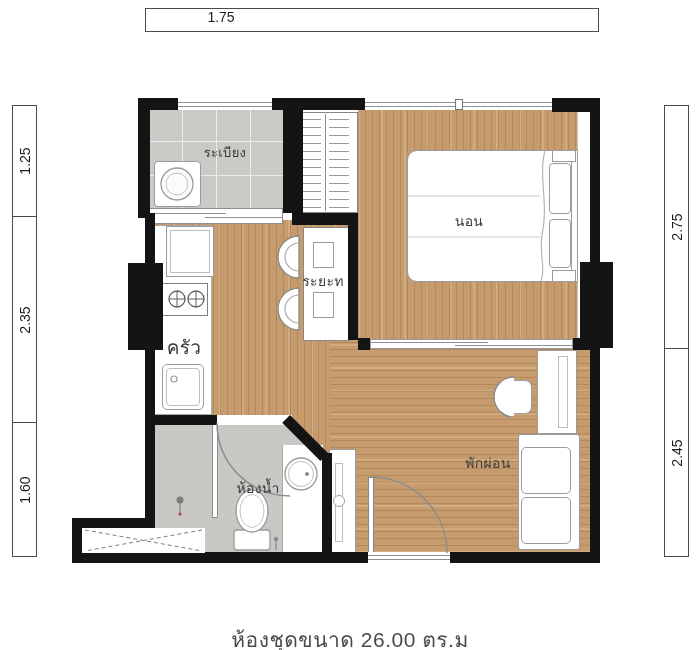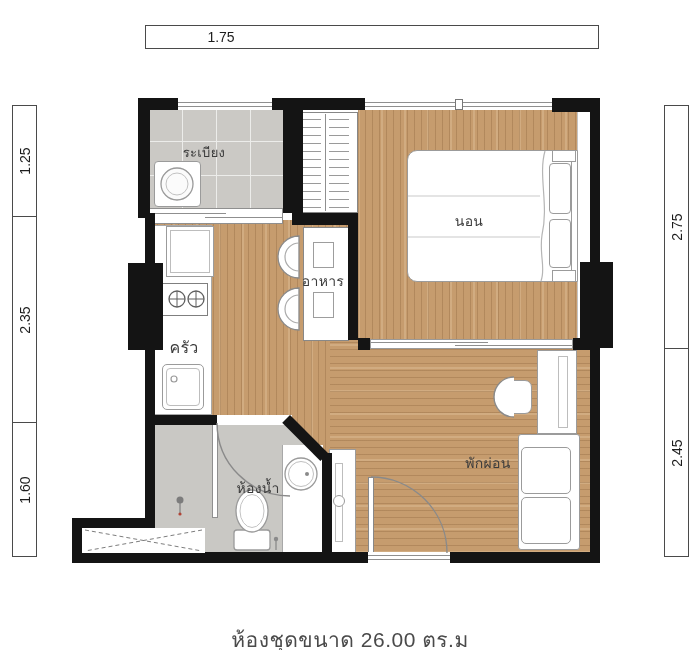--- a/index.html
+++ b/index.html
@@ -40,21 +40,21 @@
            font-size:21px;color:#4a4a4a;letter-spacing:.5px;margin-top:40px;}
   .footnote{position:absolute;left:27px;top:621px;font-size:11px;color:#8f8f8f;}
   .hangers{position:absolute;background-image:repeating-linear-gradient(0deg,#9a9a9a 0 1px,rgba(0,0,0,0) 1px 8px);}
   svg{position:absolute;left:0;top:0;pointer-events:none;}
 </style>
 </head>
 <body>
 
 <div class="stage">
 
-  <div class="dimbar h" style="left:145px;top:25px;width:452px;height:22px;">
+  <div class="dimbar h" style="left:145px;top:8px;width:452px;height:22px;flex-direction:column;">
     <div class="dimcell" style="width:150px;">1.75</div>
   </div>
   <div class="dimbar v" style="left:12px;top:105px;width:23px;height:450px;">
     <div class="dimcell" style="height:110px;">
         <span>1.25</span>
       </div>
     <div class="dimcell" style="height:205px;">
         <span>2.35</span>
       </div>
     <div class="dimcell" style="flex:1;">
@@ -199,21 +199,21 @@
 
     <path d="M180,499 V514" stroke="#8a8a8a" stroke-width="1.4"></path>
     <circle cx="180" cy="500" r="3.5" fill="#7c7c7c"></circle>
     <circle cx="180" cy="514" r="1.6" fill="#b04436"></circle>
     <path d="M276,540 V550" stroke="#8a8a8a" stroke-width="1.3"></path>
     <circle cx="276" cy="539" r="2.2" fill="#8a8a8a"></circle>
 
     <path d="M85,530 L202,551 M202,530 L85,551" stroke="#7d7d7d" stroke-width="1" stroke-dasharray="4,3" fill="none"></path>
   </svg>
 
-  <div class="lbl" style="left:204px;top:152px;">ระเบียง</div>
+  <div class="lbl" style="left:225px;top:152px;">ระเบียง</div>
   <div class="lbl" style="left:469px;top:221px;font-size:14px;">นอน</div>
-  <div class="lbl" style="left:323px;top:281px;font-size:14px;">อาหาร</div>
-  <div class="lbl" style="left:184px;top:347px;font-size:16px;">ครัว</div>
+  <div class="lbl" style="left:323px;top:281px;font-size:14px;">ระยะท</div>
+  <div class="lbl" style="left:184px;top:347px;font-size:19px;">ครัว</div>
   <div class="lbl" style="left:258px;top:488px;font-size:14px;">ห้องน้ำ</div>
   <div class="lbl" style="left:488px;top:463px;font-size:14px;">พักผ่อน</div>
 
   <div class="caption">ห้องชุดขนาด 26.00 ตร.ม</div>
 </div>
 
 </body></html>

